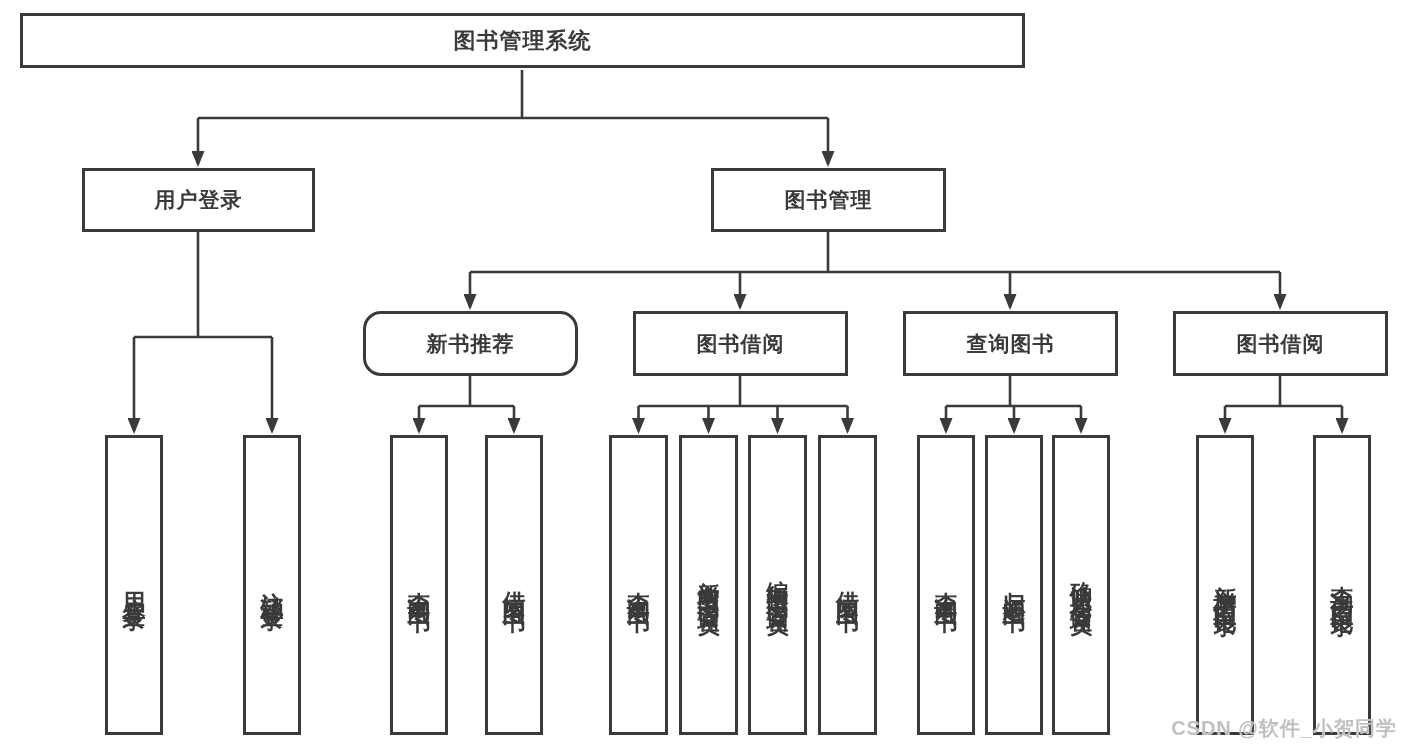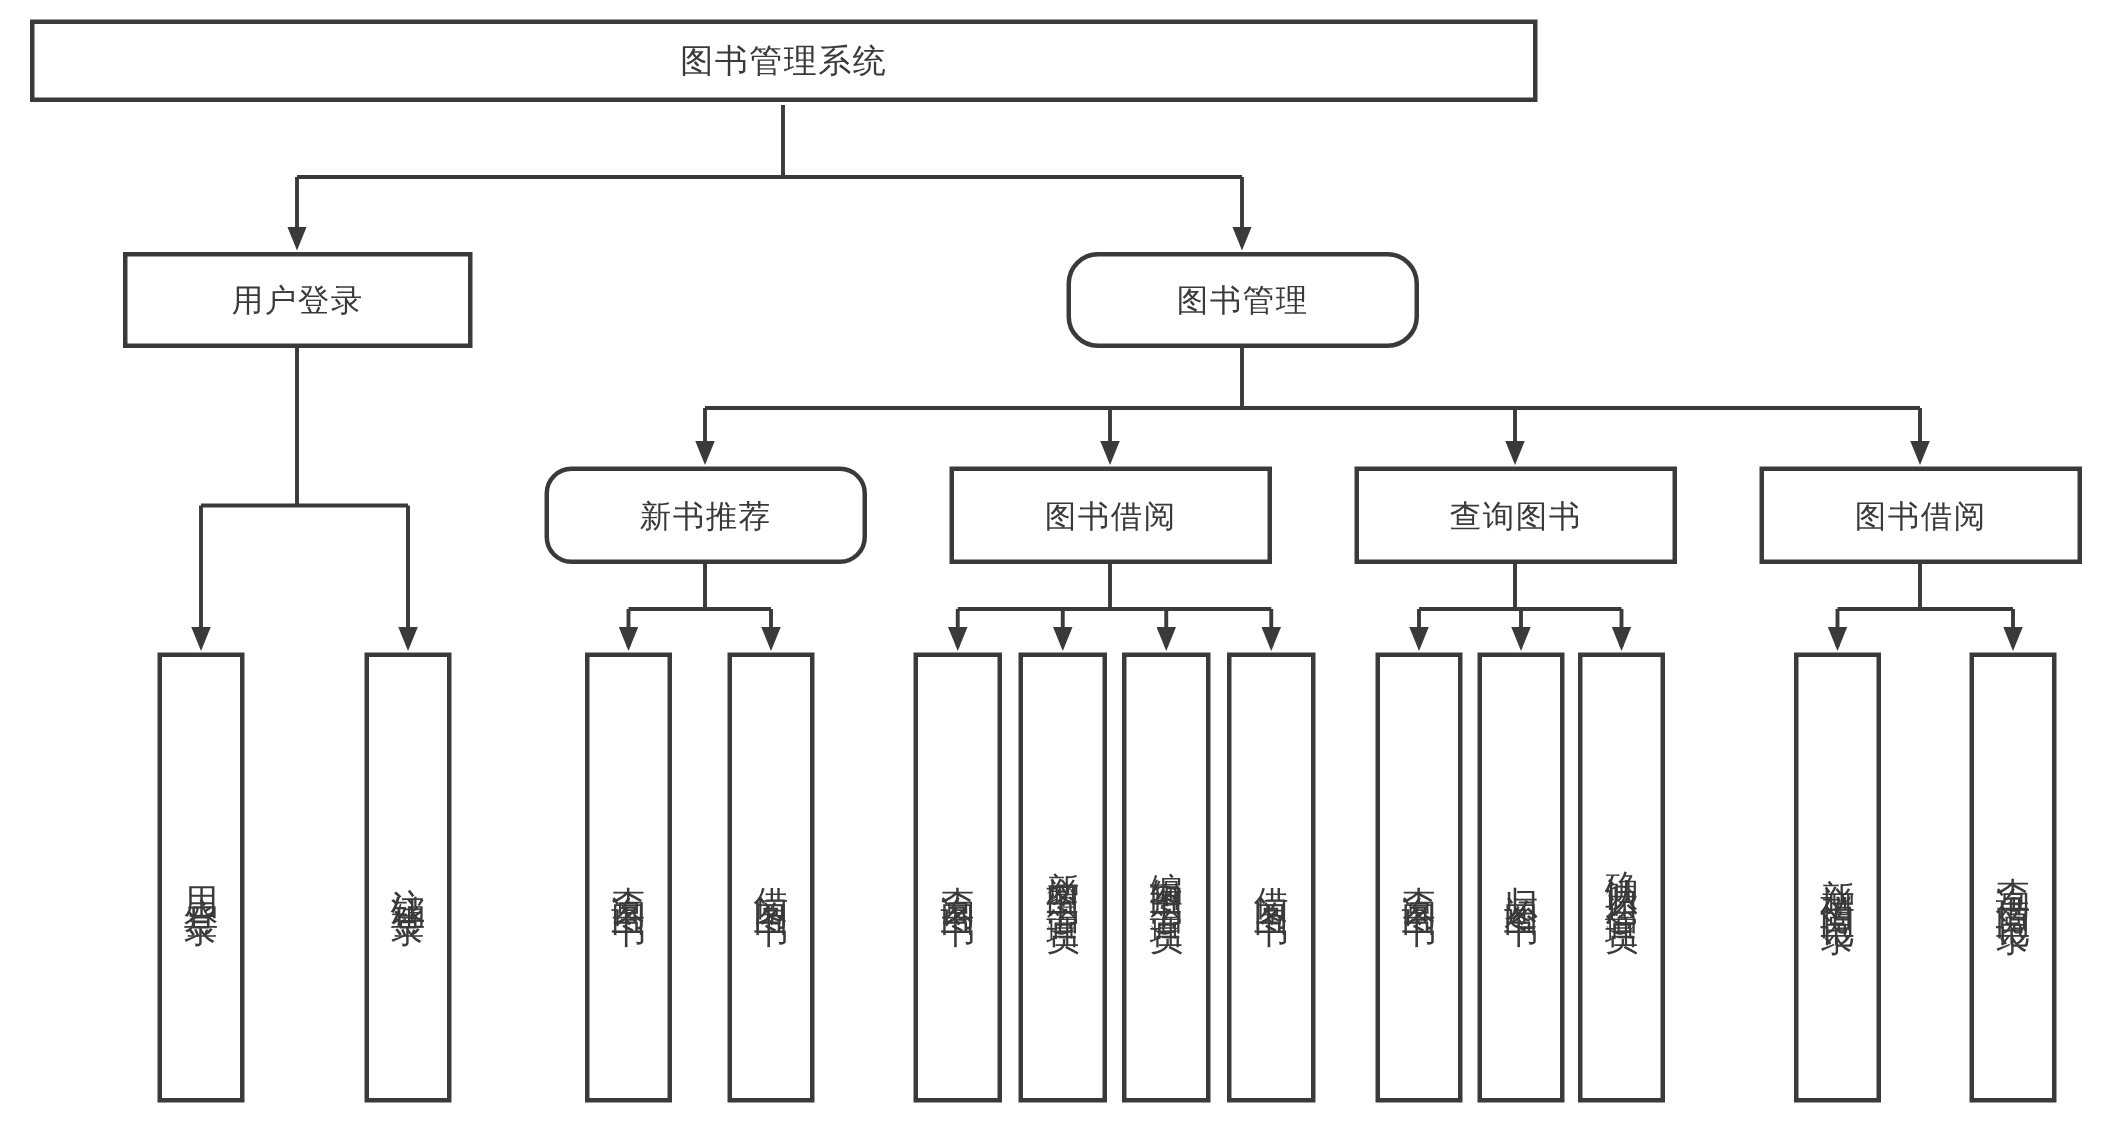--- a/index.html
+++ b/index.html
@@ -4,20 +4,21 @@
 <style>
   * { margin: 0; padding: 0; box-sizing: border-box; }
   html, body { background: #ffffff; }
   body { font-family: "Liberation Sans", "DejaVu Sans", sans-serif; }
   .canvas {
     position: relative;
     width: 1405px;
     height: 747px;
     background: #ffffff;
     overflow: hidden;
+    font-weight: bold;
   }
   svg.wires { position: absolute; left: 0; top: 0; z-index: 1; }
   .node {
     position: absolute;
     border: 3px solid #3a3a3a;
     background: #ffffff;
     display: flex;
     align-items: center;
     justify-content: center;
     color: #3a3a3a;
@@ -29,21 +30,21 @@
     writing-mode: vertical-rl;
     text-orientation: mixed;
     font-size: 23px;
     letter-spacing: 6px;
     line-height: 1;
   }
   .node.leaf.long { letter-spacing: 5px; font-size: 22px; }
   
   .n-root    { left: 20px;  top: 13px;  width: 1005px; height: 55px; }
   .n-login   { left: 82px;  top: 168px; width: 233px;  height: 64px; }
-  .n-mgmt    { left: 711px; top: 168px; width: 235px;  height: 64px; border-radius: 21px; }
+  .n-mgmt    { left: 711px; top: 168px; width: 235px;  height: 64px; }
   .n-newbook { left: 363px; top: 311px; width: 215px;  height: 65px; border-radius: 18px; }
   .n-borrow  { left: 633px; top: 311px; width: 215px;  height: 65px; text-align: right; }
   .n-current { left: 903px; top: 311px; width: 215px;  height: 65px; }
   .n-records { left: 1173px;top: 311px; width: 215px;  height: 65px; }
   .lf { top: 435px; height: 300px; width: 58px; }
   .lf1  { left: 105px; }
   .lf2  { left: 243px; }
   .lf3  { left: 390px; }
   .lf4  { left: 485px; }
   .lf5  { left: 609px;  width: 59px; }
@@ -135,14 +136,15 @@
   <div class="node leaf long lf lf7">编辑图书（管理员）</div>
   <div class="node leaf lf lf8">借阅图书</div>
 
   <div class="node leaf lf lf9">查询图书</div>
   <div class="node leaf lf lf10">归还图书</div>
   <div class="node leaf long lf lf11">确认归还（管理员）</div>
 
   <div class="node leaf lf lf12">新增借阅记录</div>
   <div class="node leaf lf lf13">查询借阅记录</div>
 
+  <div class="watermark">CSDN @软件_小贺同学</div>
 
 </div>
 
 </body></html>

